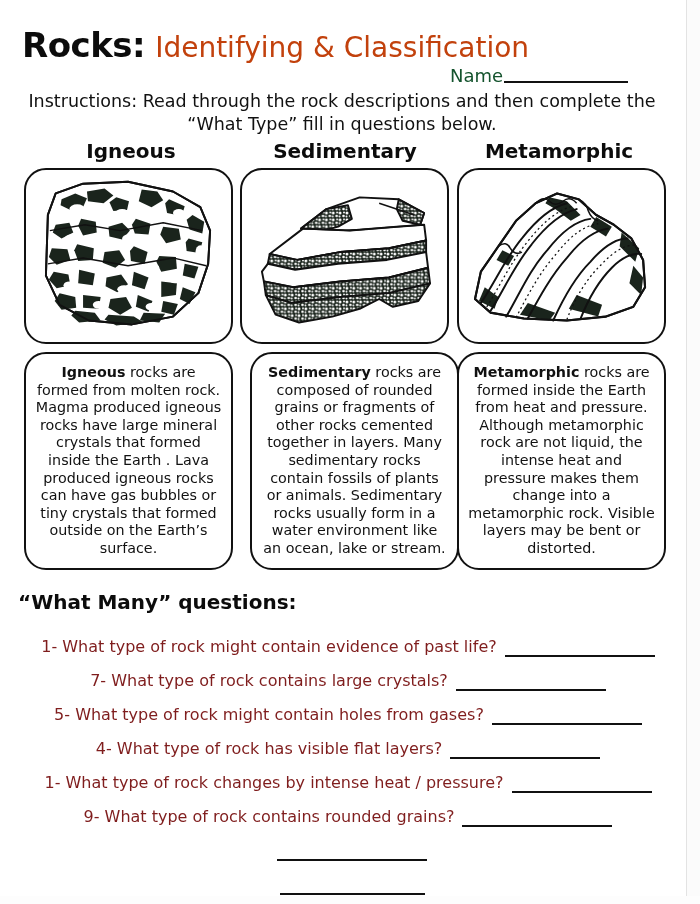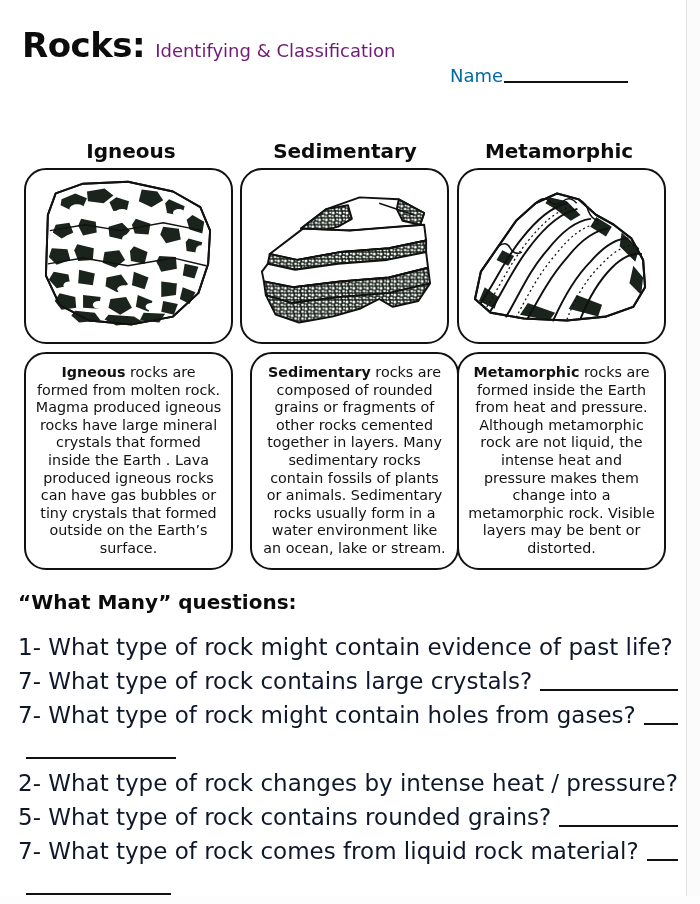--- a/index.html
+++ b/index.html
@@ -54,37 +54,37 @@
   .title-main {
     font-family: "DejaVu Sans", sans-serif;
     font-size: 34px;
     font-weight: bold;
     letter-spacing: -0.5px;
     line-height: 1;
     color: #0c0c0c;
   }
   .title-sub {
     font-family: "DejaVu Sans", sans-serif;
-    font-size: 18px;
+    font-size: 28px;
     font-weight: normal;
     line-height: 1;
-    color: #701a75;
+    color: #c2410c;
   }
 
   .name-row {
     position: absolute;
     left: 450px;
     top: 67px;
     display: flex;
     align-items: flex-end;
   }
   .name-label {
     font-size: 18px;
     line-height: 1;
-    color: #0369a1;
+    color: #14532d;
   }
   .name-line {
     width: 124px;
     border-bottom: 2.2px solid #111;
     margin-left: 1px;
     margin-bottom: 2px;
     height: 12px;
   }
 
   .instructions {
@@ -179,22 +179,23 @@
   .questions {
     position: absolute;
     left: 18px;
     top: 623px;
     width: 660px;
   }
   .q-row {
     display: flex;
     align-items: flex-end;
     height: 34px;
-    font-size: 23px;
-    color: #0f172a;
+    font-size: 16px;
+    color: #7f1d1d;
+    justify-content: center;
   }
   .q-text { white-space: nowrap; line-height: 20px; }
   .q-blank {
     border-bottom: 2.2px solid #111;
     height: 13px;
     margin-left: 8px;
   }
 </style>
 </head>
 <body>
@@ -207,20 +208,24 @@
   <div class="title-row">
     <span class="title-main">Rocks:</span>
     <span class="title-sub">Identifying &amp; Classification</span>
   </div>
 
   <div class="name-row">
     <span class="name-label">Name</span>
     <span class="name-line"></span>
   </div>
 
+  <div class="instructions">
+    <span class="line1">Instructions: Read through the rock descriptions and then complete the</span>
+    <span class="line2">“What Type” fill in questions below.</span>
+  </div>
 
   <div class="col-headers">
     <div class="col-header">Igneous</div>
     <div class="col-header">Sedimentary</div>
     <div class="col-header">Metamorphic</div>
   </div>
 
   <div class="columns">
 
     <div class="column c0">
@@ -390,36 +395,36 @@
   <div class="questions">
     <div class="q-row">
       <span class="q-text">1- What type of rock might contain evidence of past life?</span>
       <span class="q-blank" style="width: 150px;"></span>
     </div>
     <div class="q-row">
       <span class="q-text">7- What type of rock contains large crystals?</span>
       <span class="q-blank" style="width: 150px;"></span>
     </div>
     <div class="q-row">
-      <span class="q-text">7- What type of rock might contain holes from gases?</span>
-      <span class="q-blank" style="width: 150px;"></span>
-    </div>
-    <div class="q-row">
-      <span class="q-blank" style="width: 150px;"></span>
-    </div>
-    <div class="q-row">
-      <span class="q-text">2- What type of rock changes by intense heat / pressure?</span>
+      <span class="q-text">5- What type of rock might contain holes from gases?</span>
+      <span class="q-blank" style="width: 150px;"></span>
+    </div>
+    <div class="q-row">
+      <span class="q-text">4- What type of rock has visible flat layers?</span>
+      <span class="q-blank" style="width: 150px;"></span>
+    </div>
+    <div class="q-row">
+      <span class="q-text">1- What type of rock changes by intense heat / pressure?</span>
       <span class="q-blank" style="width: 140px;"></span>
     </div>
     <div class="q-row">
-      <span class="q-text">5- What type of rock contains rounded grains?</span>
-      <span class="q-blank" style="width: 150px;"></span>
-    </div>
-    <div class="q-row">
-      <span class="q-text">7- What type of rock comes from liquid rock material?</span>
+      <span class="q-text">9- What type of rock contains rounded grains?</span>
+      <span class="q-blank" style="width: 150px;"></span>
+    </div>
+    <div class="q-row">
       <span class="q-blank" style="width: 150px;"></span>
     </div>
     <div class="q-row">
       <span class="q-blank" style="width: 145px;"></span>
     </div>
   </div>
 
 </div>
 
 </body></html>

